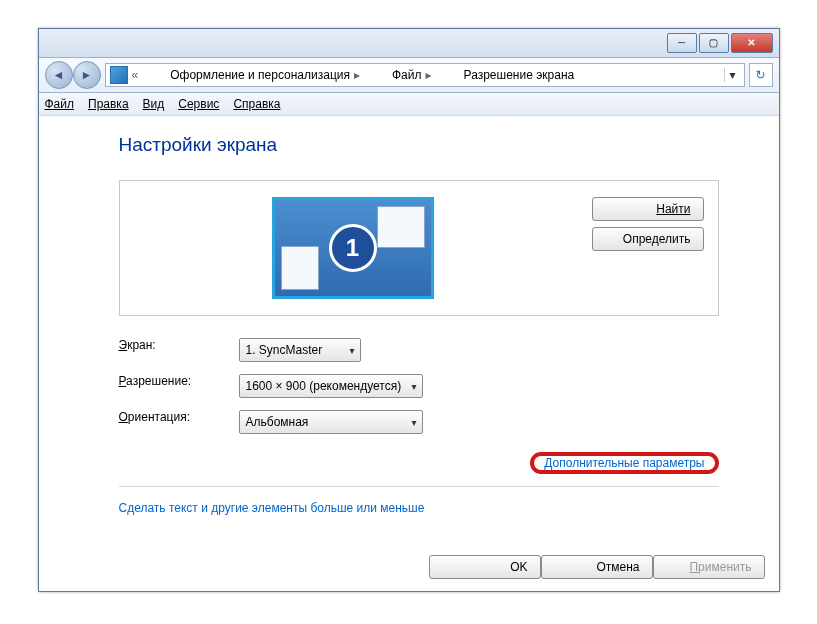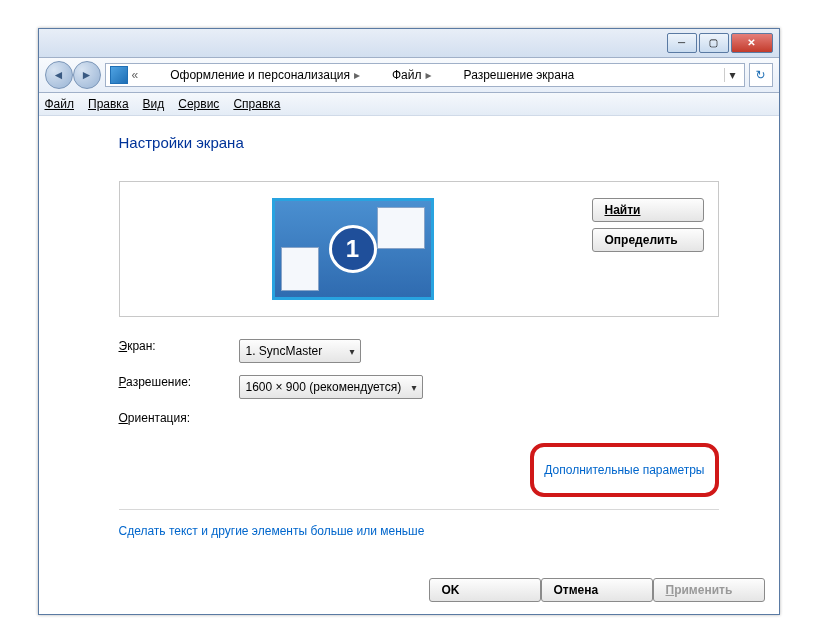--- a/index.html
+++ b/index.html
@@ -138,22 +138,22 @@
   .menubar span {
     cursor: pointer;
   }
   .menubar span u { text-decoration: underline; }
   .content {
     padding: 18px 60px 18px 80px;
     background: #fff;
   }
   .heading {
     color: #003399;
-    font-size: 15px;
-    margin-bottom: 30px;
+    font-size: 19px;
+    margin-bottom: 24px;
   }
   .preview-box {
     border: 1px solid #c8c8c8;
     padding: 16px 14px;
     display: flex;
     gap: 20px;
     margin-bottom: 22px;
   }
   .preview-area {
     flex: 1;
@@ -211,22 +211,21 @@
   .btn {
     min-width: 86px;
     height: 22px;
     border: 1px solid #8a8a8a;
     border-radius: 3px;
     background: linear-gradient(to bottom, #fdfdfd, #e5e5e5);
     padding: 0 12px;
     cursor: pointer;
     display: inline-flex;
     align-items: center;
-    justify-content: flex-start;
-    font-weight: bold;
+    justify-content: flex-end;
   }
   .btn.disabled {
     color: #999;
     cursor: default;
   }
   .form-row {
     display: flex;
     align-items: flex-start;
     margin-bottom: 12px;
   }
@@ -256,21 +255,21 @@
   .combo.w2 { min-width: 156px; }
   .combo.w3 { min-width: 156px; }
   .link-row {
     display: flex;
     justify-content: flex-end;
     margin: 18px 0 6px;
   }
   .highlight-link {
     border: 4px solid #d01818;
     border-radius: 14px;
-    padding: 16px 10px;
+    padding: 0 10px;
   }
   .link {
     color: #0066cc;
     cursor: pointer;
   }
   .divider {
     border-top: 1px solid #d8d8d8;
     margin: 12px 0 14px;
   }
   .footer-btns {
@@ -346,20 +345,23 @@
 
     <div class="form-row">
       <div class="form-label"><u>Р</u>азрешение:</div>
       <div class="combo w2">
           <span>1600 × 900 (рекомендуется)</span>
         </div>
     </div>
 
     <div class="form-row">
       <div class="form-label"><u>О</u>риентация:</div>
+      <div class="combo w3">
+          <span>Альбомная</span>
+        </div>
     </div>
 
     <div class="link-row">
       <div class="highlight-link">
         <span class="link">Дополнительные параметры</span>
       </div>
     </div>
 
     <div class="divider"></div>
 

